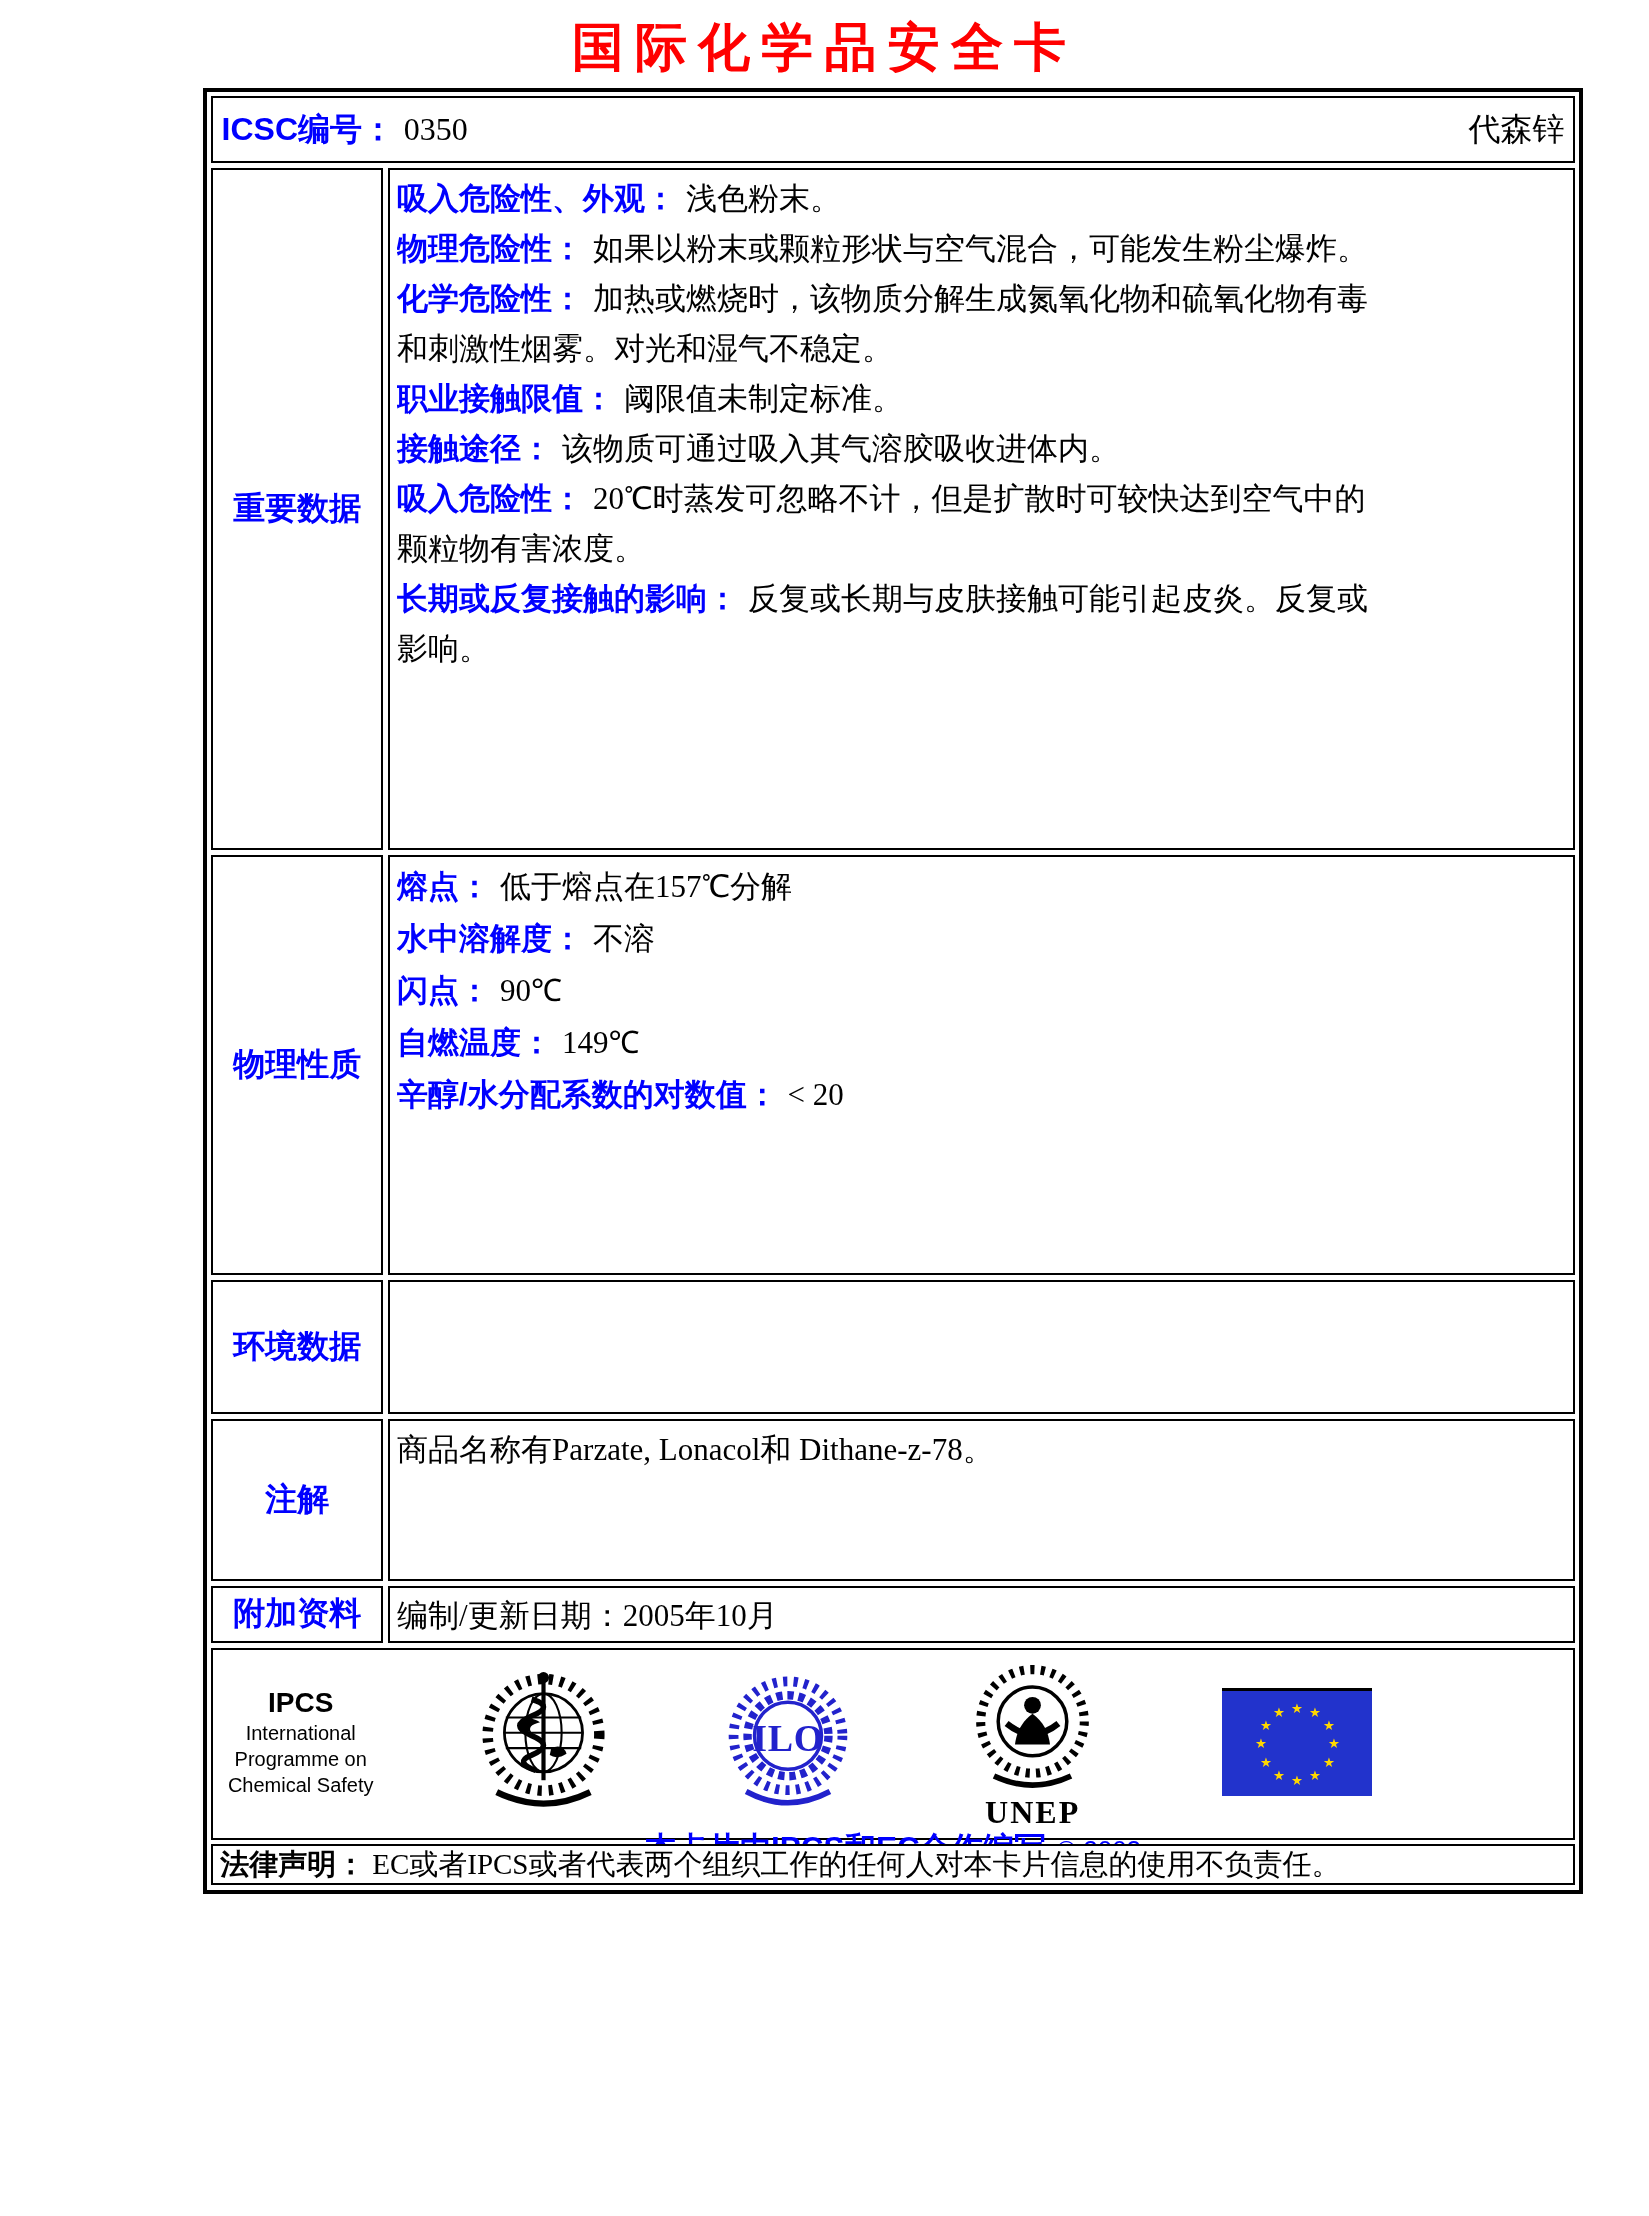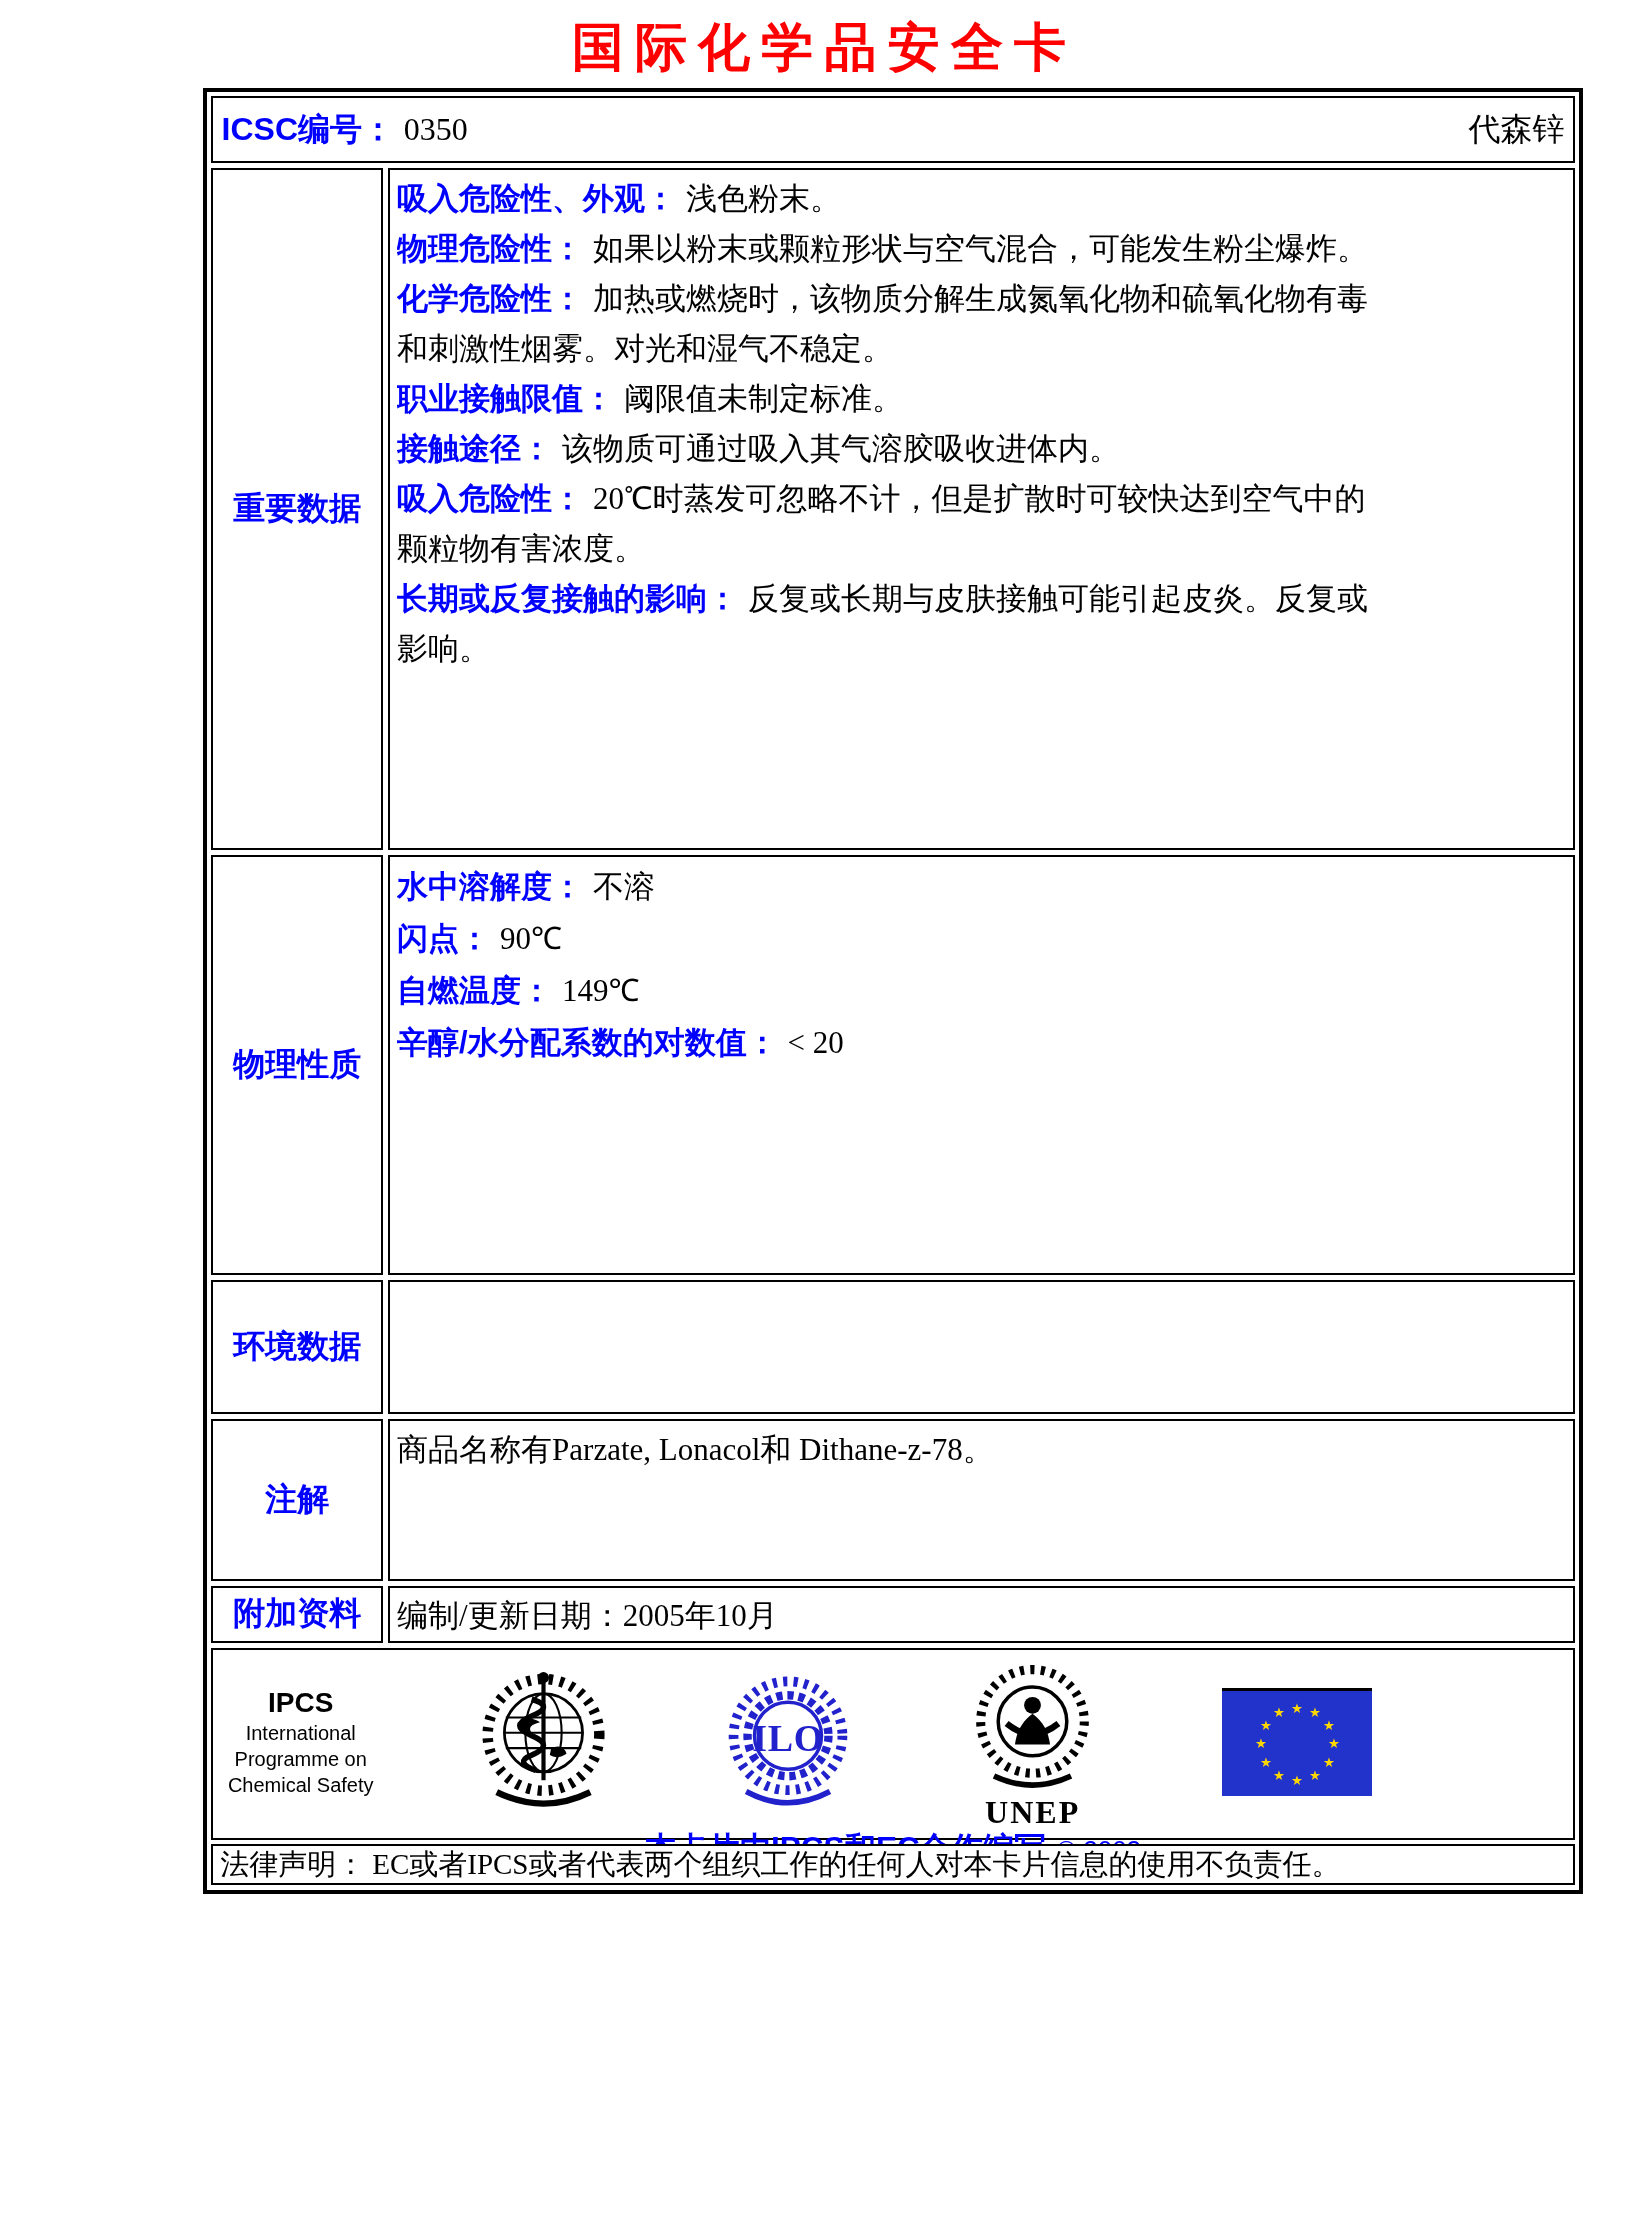--- a/index.html
+++ b/index.html
@@ -85,21 +85,21 @@
   .caption{
     margin-top:auto;text-align:center;color:var(--label-blue);
     font-family:"Liberation Sans",sans-serif;
   }
   .caption-main{font-weight:bold;font-size:31.5px;}
   .caption-copy{font-size:26px;margin-left:11.2px;font-weight:normal;}
   .legal-cell{
     display:flex;align-items:center;padding:0 7px;white-space:nowrap;overflow:hidden;
   }
   .legal-label{
-    font-family:"Liberation Sans",sans-serif;font-weight:normal;font-size:29px;
+    font-family:"Liberation Sans",sans-serif;font-weight:bold;font-size:29px;
     color:var(--text-black);margin-right:7px;
   }
   .legal-text{font-size:29px;font-family:"Liberation Serif",serif;}
 </style>
 </head>
 <body>
 
 <div class="title">国际化学品安全卡</div>
 
 <div class="card">
@@ -142,20 +142,21 @@
         <p class="line"><span class="serif-text">影响。</span></p>
       </div>
   </div>
 
   <div class="trow r3">
     <div class="cell label-cell">
       <span>物理性质</span>
     </div>
     <div class="cell content-cell lh75">
 
+        <p class="line"><span class="blue-label">熔点：</span><span class="serif-text">低于熔点在157℃分解</span></p>
 
         <p class="line"><span class="blue-label">水中溶解度：</span><span class="serif-text">不溶</span></p>
 
         <p class="line"><span class="blue-label">闪点：</span><span class="serif-text">90℃</span></p>
 
         <p class="line"><span class="blue-label">自燃温度：</span><span class="serif-text">149℃</span></p>
 
         <p class="line"><span class="blue-label">辛醇/水分配系数的对数值：</span><span class="serif-text">&lt; 20</span></p>
       </div>
   </div>

